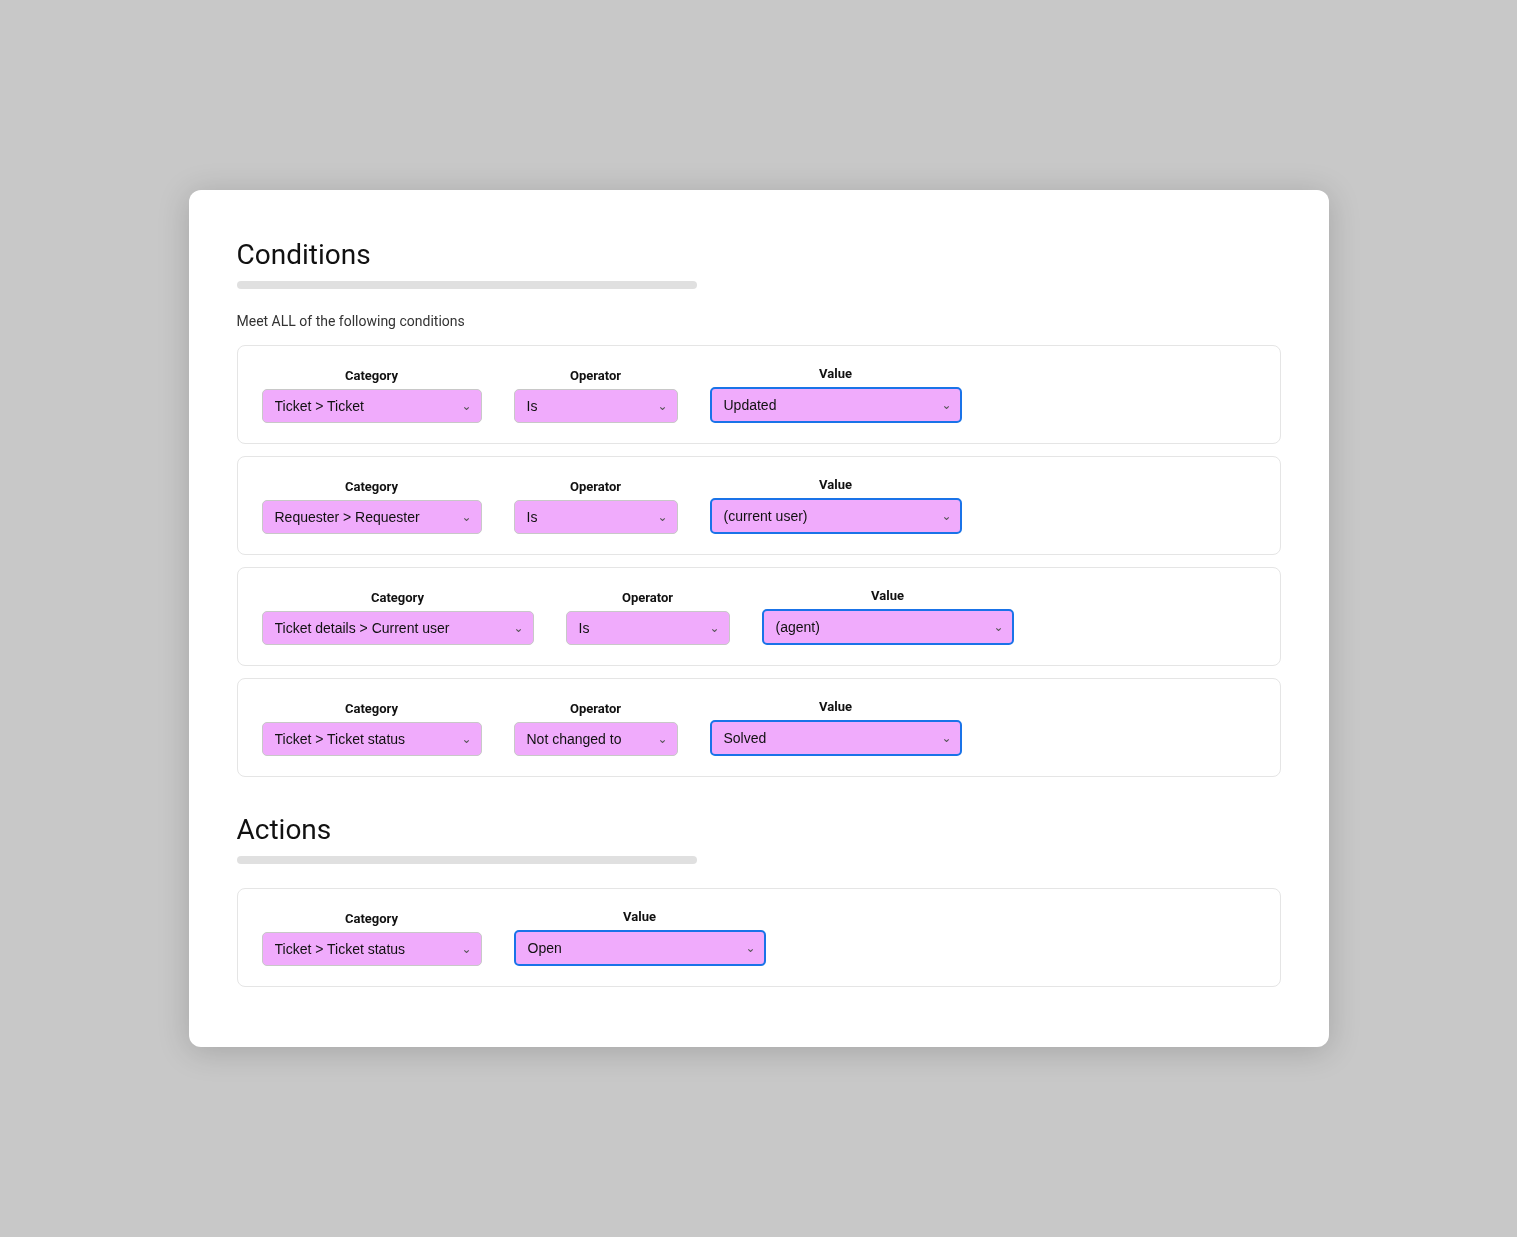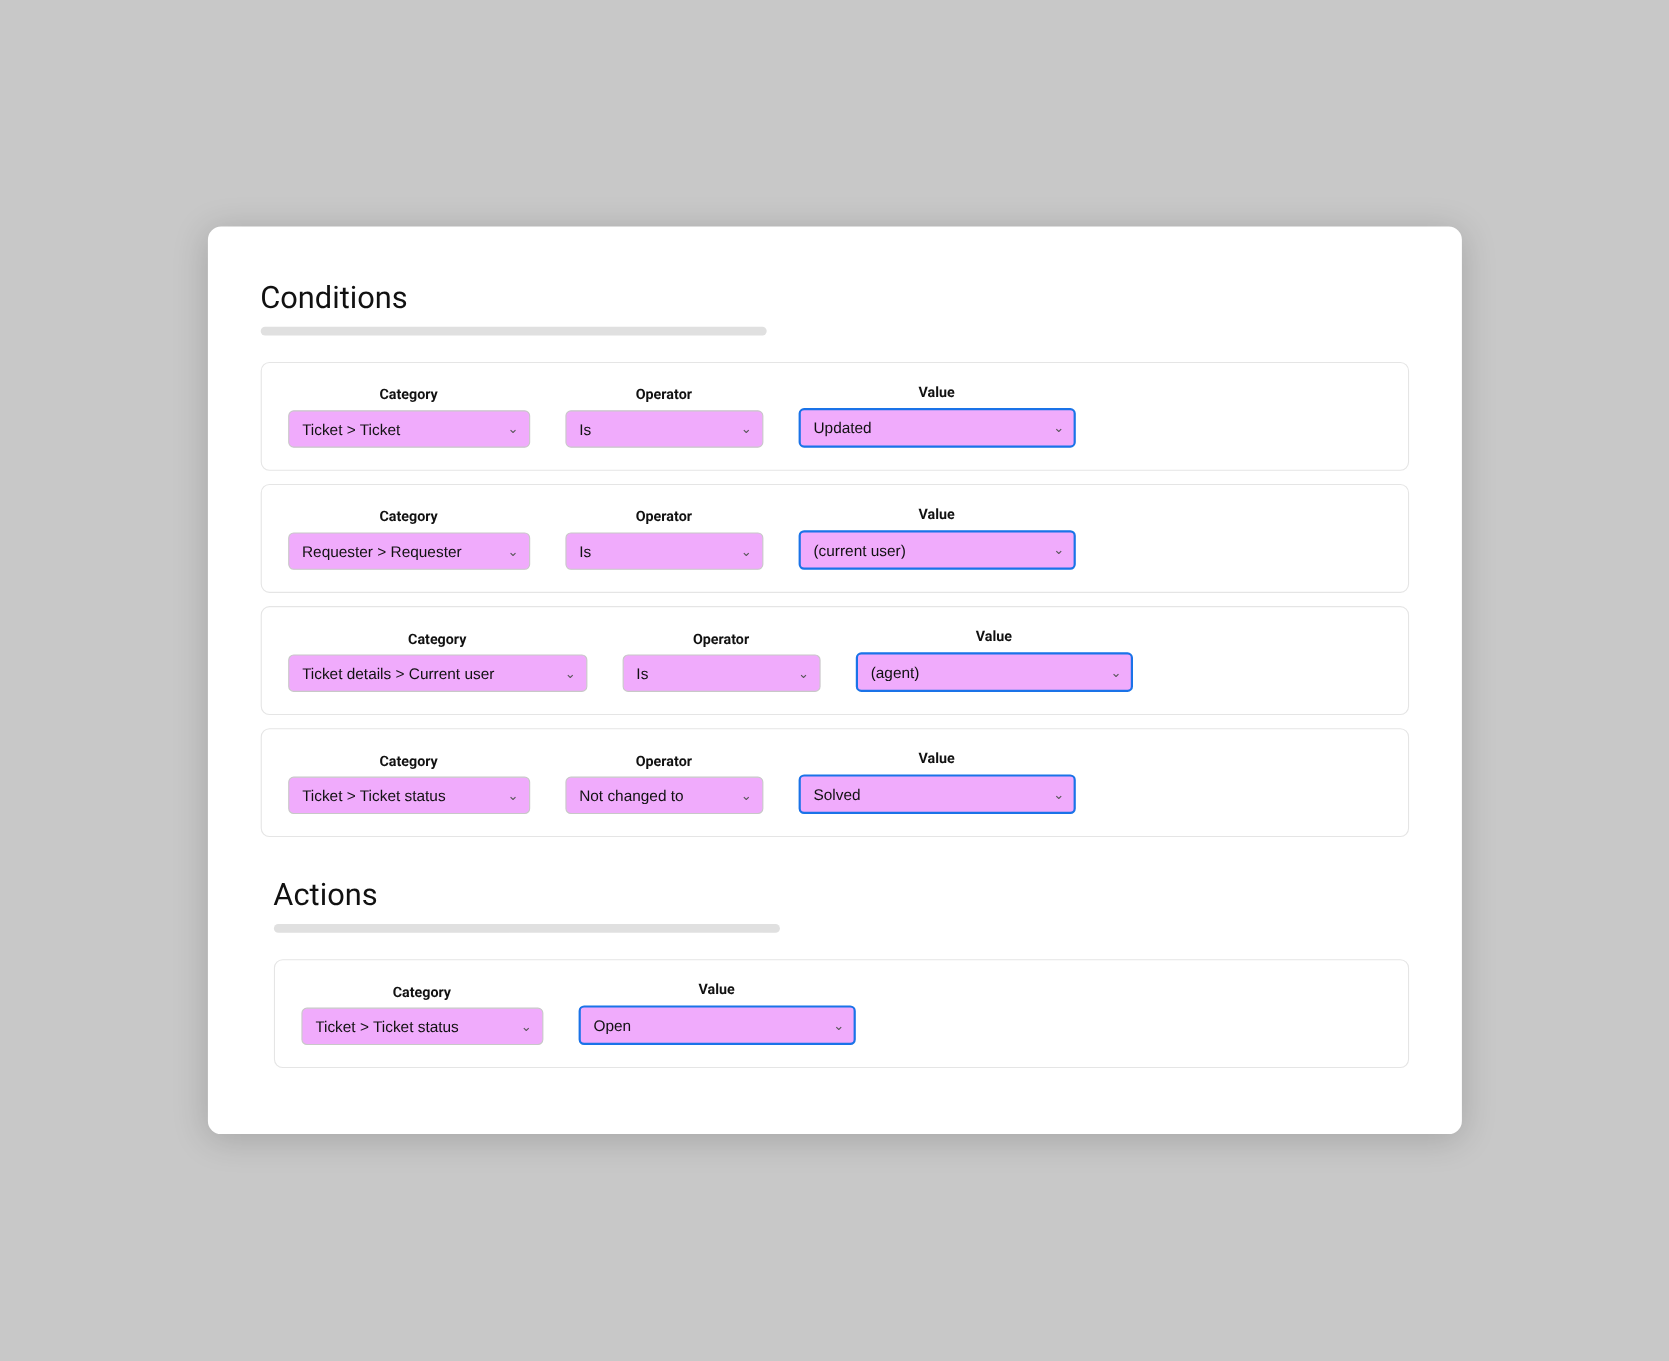--- a/index.html
+++ b/index.html
@@ -106,30 +106,29 @@
       pointer-events: none;
       color: #555;
       font-size: 12px;
     }
 
     .category-select {
       width: 220px;
     }
 
     .operator-select {
-      width: 180px;
+      width: 164px;
     }
 
     .value-select {
       width: 252px;
     }
 
     .actions-section {
       margin-top: 36px;
-      margin-left: 12px;
     }
 
     .action-row {
       background: #fff;
       border: 1px solid #e5e5e5;
       border-radius: 8px;
       padding: 20px 24px 20px 24px;
       margin-bottom: 12px;
       display: flex;
       flex-direction: column;
@@ -144,20 +143,21 @@
     }
   </style>
 </head>
 <body>
 
 <div class="window">
 
   <div>
     <h1 class="section-title">Conditions</h1>
     <div class="section-divider"></div>
+    <p class="section-subtitle">Meet ALL of the following conditions</p>
 
     <div class="condition-row">
       <div class="field-group">
         <div class="field-block">
           <span class="field-label">Category</span>
           <div class="select-wrapper">
             <select class="category-select">
               <option>Ticket &gt; Ticket</option>
             </select>
             <span class="chevron">⌄</span>

